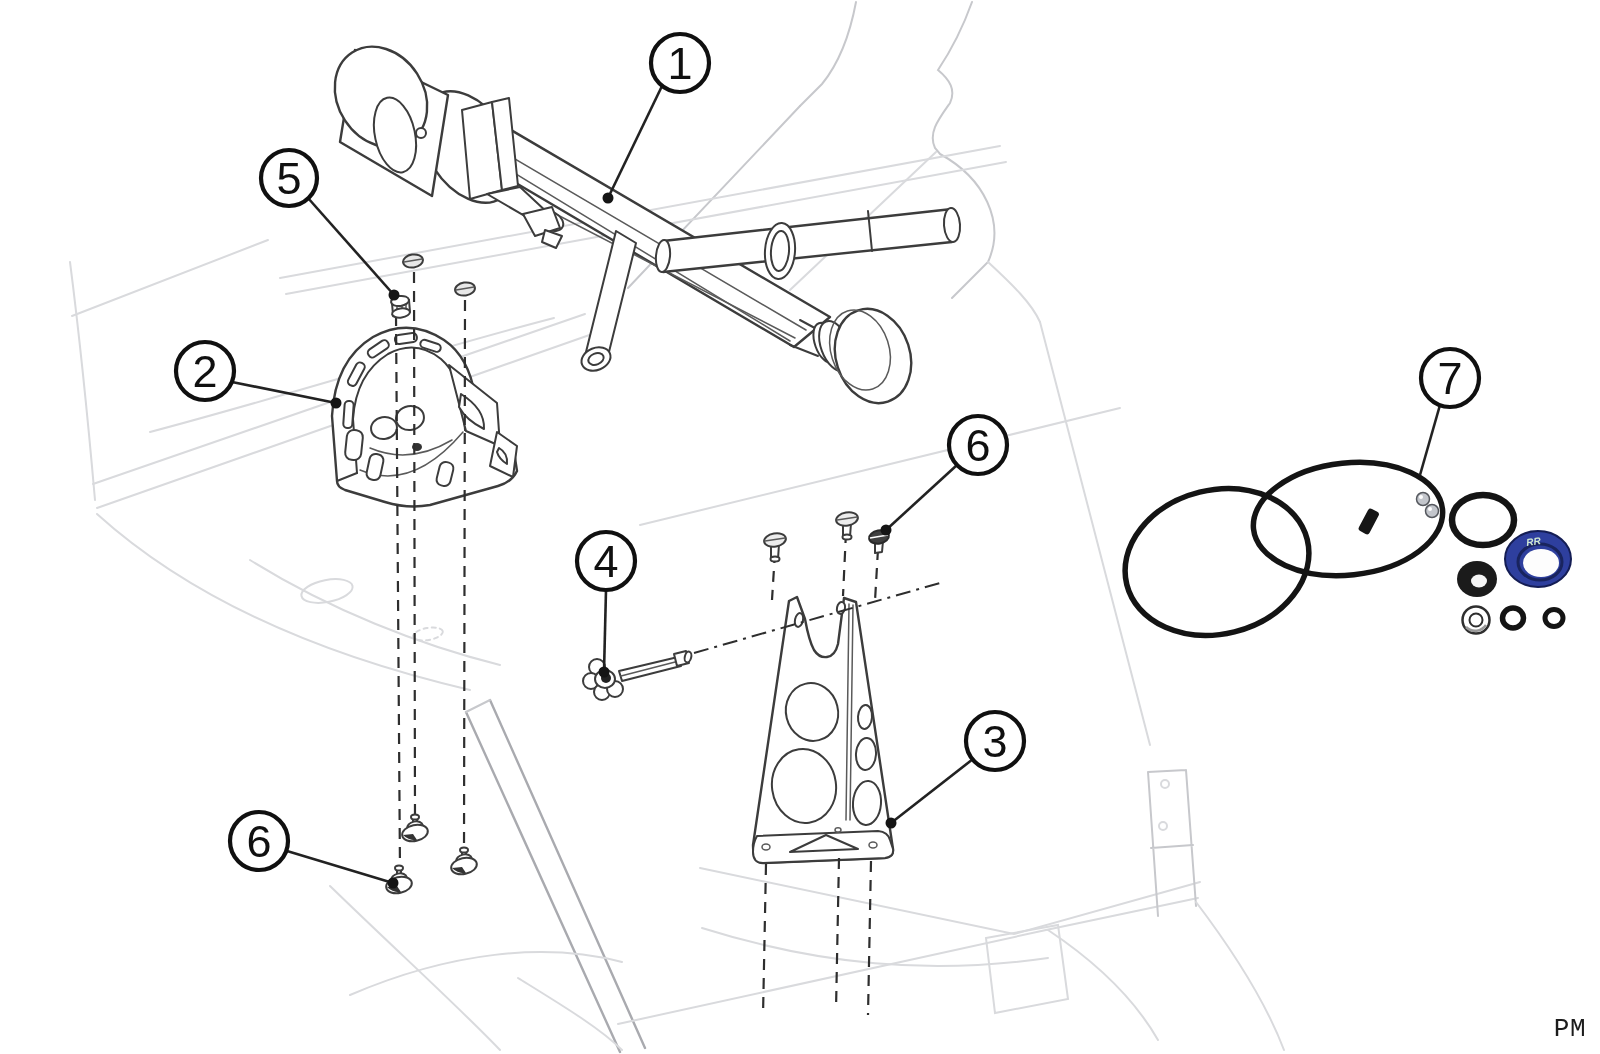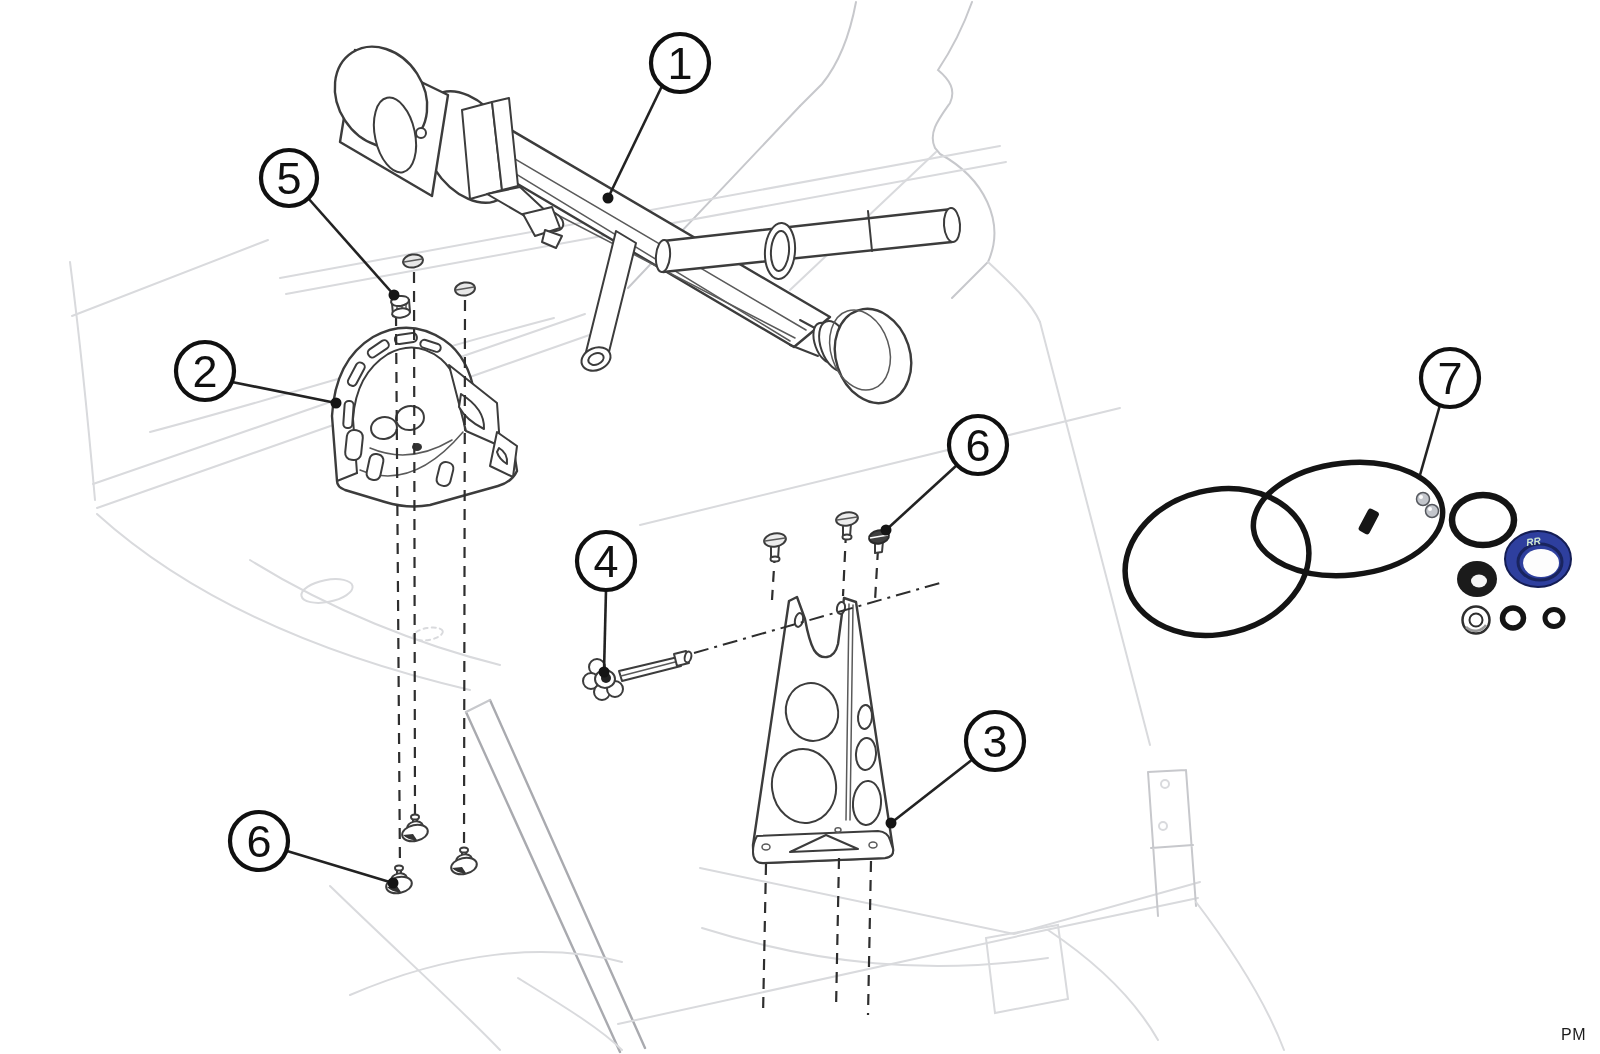--- a/index.html
+++ b/index.html
@@ -15,22 +15,22 @@
   .bg2  {fill:none;stroke:#c7c8cc;stroke-width:2;stroke-linecap:round;}
   .bgs  {fill:none;stroke:#a9aaaf;stroke-width:2.4;stroke-linecap:round;}
   .dash {fill:none;stroke:#2e2e2e;stroke-width:2.2;stroke-dasharray:11 8;}
   .dashdot{fill:none;stroke:#2e2e2e;stroke-width:2;stroke-dasharray:15 6 3 6;}
   .oring{fill:none;stroke:#141414;}
   .callout-circle{fill:#ffffff;stroke:#101010;stroke-width:4.2;}
   .callout-text{font-family:"Liberation Sans",sans-serif;font-size:45px;fill:#101010;
                 text-anchor:middle;}
   .leader{stroke:#222222;stroke-width:2.6;fill:none;}
   .leader-dot{fill:#151515;stroke:none;}
-  .footer-code{position:absolute;right:14px;bottom:10px;font-size:16px;color:#1c1c1c;
-               font-family:Liberation Sans, sans-serif;letter-spacing:0.5px;}
+  .footer-code{position:absolute;right:14px;bottom:10px;font-size:26px;color:#1c1c1c;
+               font-family:Liberation Mono, monospace;letter-spacing:0.5px;}
   .seal-logo{font-family:"Liberation Sans",sans-serif;font-size:10px;font-weight:bold;
              font-style:italic;text-anchor:middle;}
 </style>
 </head>
 <body>
 
 <div class="stage">
 <svg width="1600" height="1054" viewBox="0 0 1600 1054">
 
   <g>

